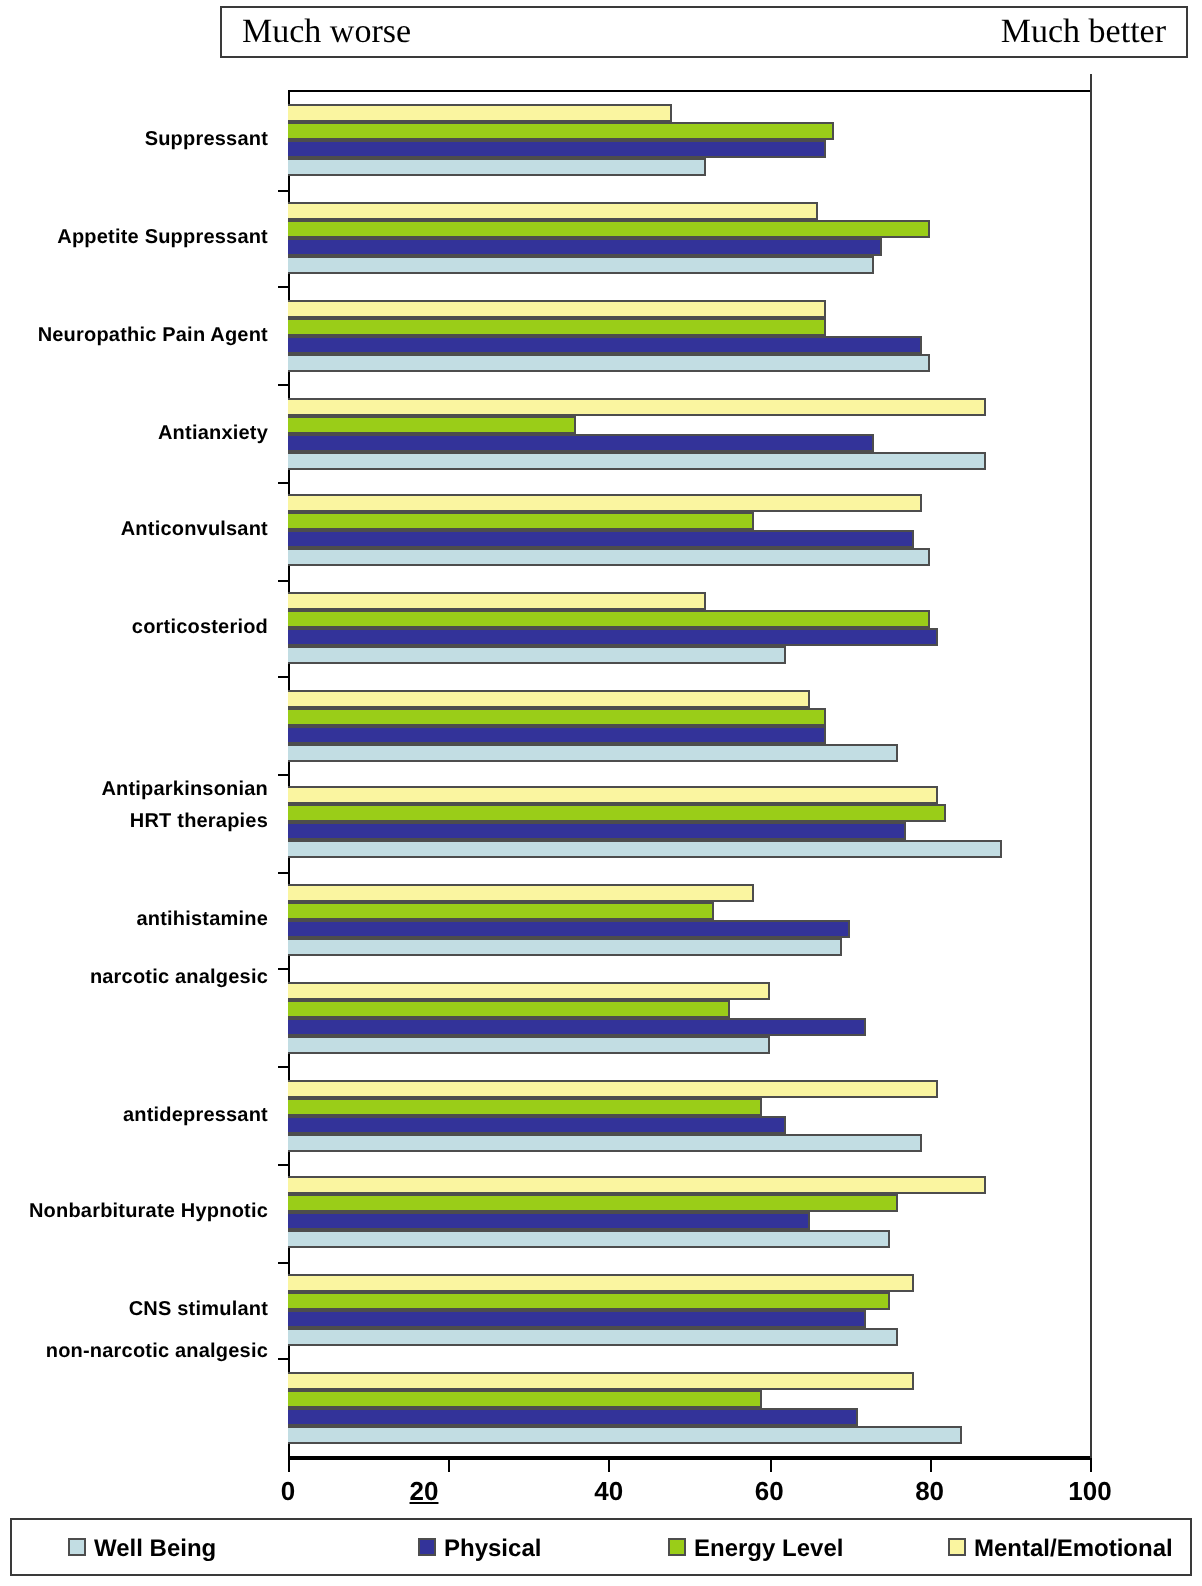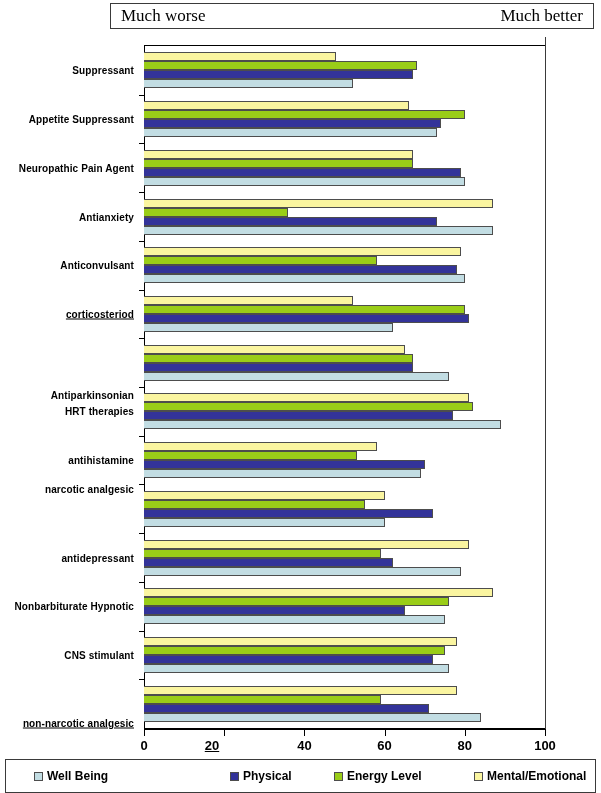--- a/index.html
+++ b/index.html
@@ -116,21 +116,21 @@
     font-size:13px;
     font-weight:bold;
     color:#000;
     transform:translateX(-50%);
   }
 
   
   .legend{
     position:absolute;
     left:5px;top:759px;
-    width:591px;height:34px;
+    width:591px;height:29px;
     border:1px solid #3a3a3a;
     background:#ffffff;
     box-sizing:border-box;
   }
   .legend-item{
     position:absolute;
     top:50%;
     transform:translateY(-50%);
     display:flex;
     align-items:center;
@@ -162,29 +162,29 @@
   <div class="axis-100-line"></div>
 
   <div class="plot-frame"></div>
 
   <div class="cat-labels" id="cat-labels">
       <div class="cat-label" style="top: 24.3571px;">Suppressant</div>
       <div class="cat-label" style="top: 73.0714px;">Appetite Suppressant</div>
       <div class="cat-label" style="top: 121.786px;">Neuropathic Pain Agent</div>
       <div class="cat-label" style="top: 170.5px;">Antianxiety</div>
       <div class="cat-label" style="top: 219.214px;">Anticonvulsant</div>
-      <div class="cat-label" style="top: 267.929px; text-decoration: underline;">corticosteriod</div>
+      <div class="cat-label" style="top: 267.929px;">corticosteriod</div>
       <div class="cat-label" style="top: 316.643px; margin-top: 32px;">Antiparkinsonian</div>
       <div class="cat-label" style="top: 365.357px; padding-left: 42px;">HRT therapies</div>
       <div class="cat-label" style="top: 414.071px;">antihistamine</div>
       <div class="cat-label" style="top: 443px;">narcotic analgesic</div>
       <div class="cat-label" style="top: 511.5px;">antidepressant</div>
       <div class="cat-label" style="top: 560.214px;">Nonbarbiturate Hypnotic</div>
       <div class="cat-label" style="top: 608.929px;">CNS stimulant</div>
-      <div class="cat-label" style="top: 677px; text-decoration: underline;">non-narcotic analgesic</div>
+      <div class="cat-label" style="top: 630px;">non-narcotic analgesic</div>
     </div>
 
   <div class="groups" id="groups">
       <div class="bar c-mental" title="Antiemetic — Mental/Emotional: 48" style="position: absolute; left: 0px; top: 6.35714px; height: 9px; width: 192.48px;"></div>
       <div class="bar c-energy" title="Antiemetic — Energy Level: 68" style="position: absolute; left: 0px; top: 15.3571px; height: 9px; width: 272.68px;"></div>
       <div class="bar c-physical" title="Antiemetic — Physical: 67" style="position: absolute; left: 0px; top: 24.3571px; height: 9px; width: 268.67px;"></div>
       <div class="bar c-wellbeing" title="Antiemetic — Well Being: 52" style="position: absolute; left: 0px; top: 33.3571px; height: 9px; width: 208.52px;"></div>
       <div class="bar c-mental" title="Appetite Suppressant — Mental/Emotional: 66" style="position: absolute; left: 0px; top: 55.0714px; height: 9px; width: 264.66px;"></div>
       <div class="bar c-energy" title="Appetite Suppressant — Energy Level: 80" style="position: absolute; left: 0px; top: 64.0714px; height: 9px; width: 320.8px;"></div>
       <div class="bar c-physical" title="Appetite Suppressant — Physical: 74" style="position: absolute; left: 0px; top: 73.0714px; height: 9px; width: 296.74px;"></div>
@@ -266,21 +266,21 @@
       <div class="xtick-label" style="left: 464.8px;">80</div>
       <div class="xtick" style="left: 545px;"></div>
       <div class="xtick-label" style="left: 545px;">100</div>
     </div>
 
   <div class="legend" id="legend">
       <div class="legend-item" style="left: 28px;">
         <span class="legend-swatch" style="background: rgb(194, 221, 227);"></span>
         <span class="legend-text">Well Being</span>
       </div>
-      <div class="legend-item" style="left: 192px; padding-left: 32px;">
+      <div class="legend-item" style="left: 171px; padding-left: 32px;">
         <span class="legend-swatch" style="background: rgb(51, 51, 153);"></span>
         <span class="legend-text">Physical</span>
       </div>
       <div class="legend-item" style="left: 328px;">
         <span class="legend-swatch" style="background: rgb(154, 205, 24);"></span>
         <span class="legend-text">Energy Level</span>
       </div>
       <div class="legend-item" style="left: 468px;">
         <span class="legend-swatch" style="background: rgb(250, 245, 160);"></span>
         <span class="legend-text">Mental/Emotional</span>

